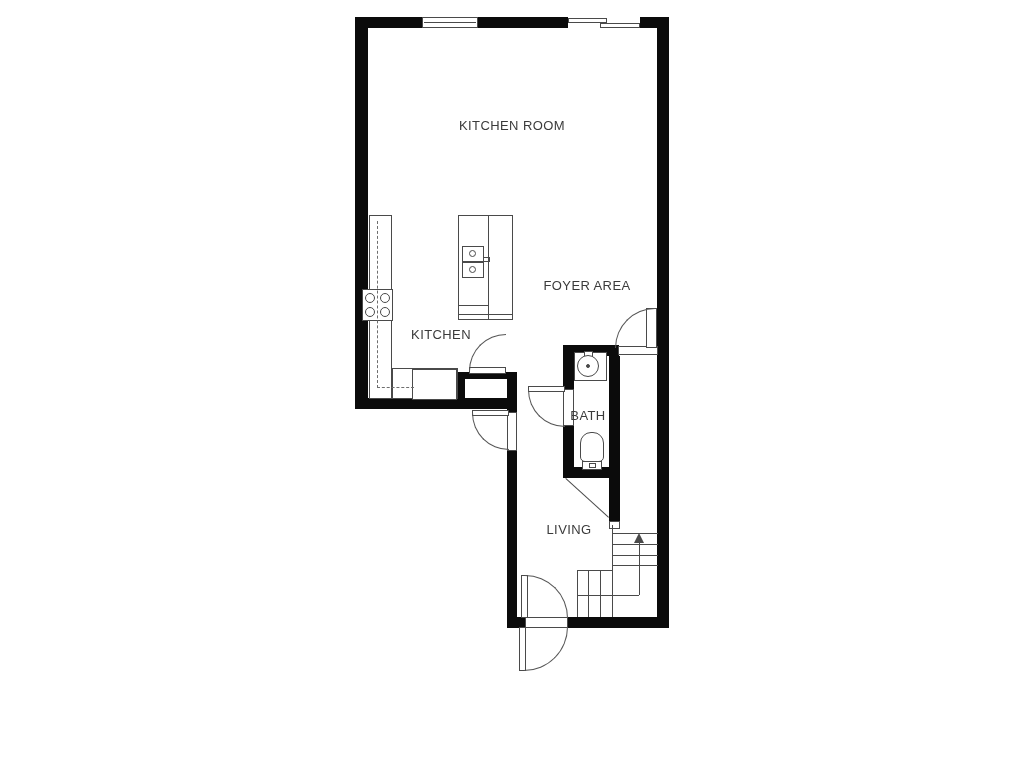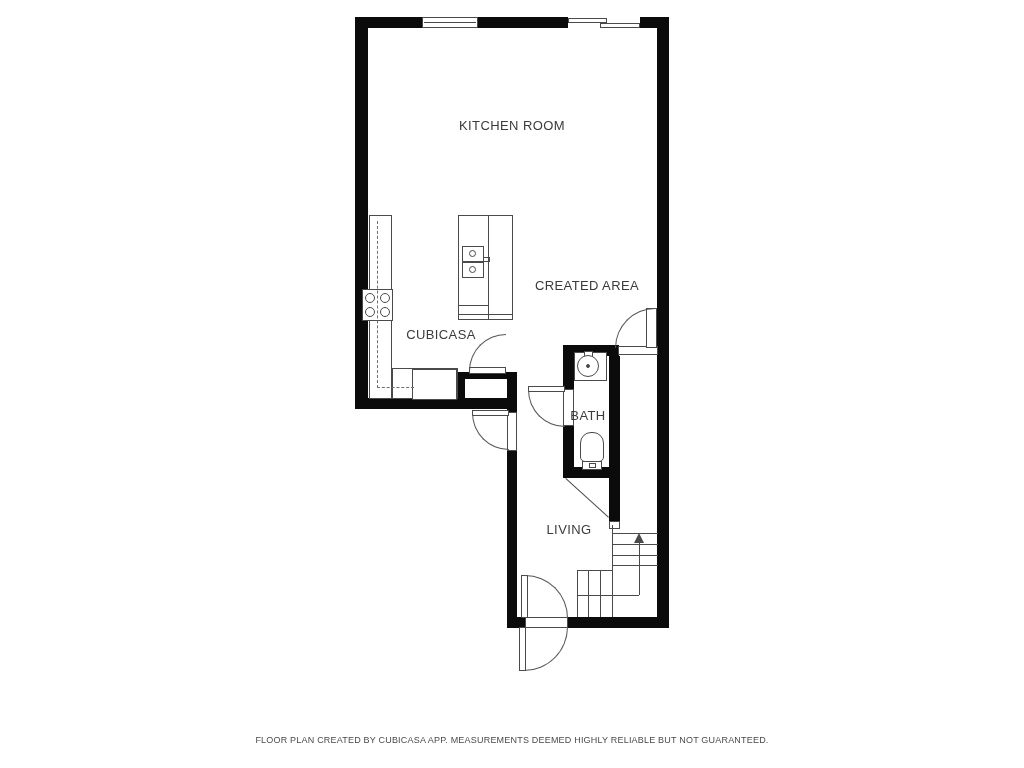--- a/index.html
+++ b/index.html
@@ -22,21 +22,20 @@
   .footer{position:absolute;left:512px;top:735px;transform:translateX(-50%);
     font-size:9px;color:#4a4a4a;letter-spacing:.2px;white-space:nowrap;}
   .watermark{position:absolute;left:0px;top:712px;font-size:25px;letter-spacing:.5px;
     color:#fdfdfd;-webkit-text-stroke:1px #a0a0a0;text-shadow:0 0 1px #c4c4c4;
     background:rgba(0,0,0,0.045);padding:4px 10px 7px 4px;white-space:nowrap;}
 </style>
 </head>
 <body>
 
 <div id="canvas">
-  <div class="footer">FLOOR PLAN CREATED BY CUBICASA APP. MEASUREMENTS DEEMED HIGHLY RELIABLE BUT NOT GUARANTEED.</div>
 <div class="wall" style="left: 355px; top: 17px; width: 67px; height: 11px;"></div>
     <div class="wall" style="left: 478px; top: 17px; width: 90px; height: 11px;"></div>
     <div class="wall" style="left: 640px; top: 17px; width: 28px; height: 11px;"></div>
     <div class="wall" style="left: 355px; top: 17px; width: 13px; height: 392px;"></div>
     <div class="wall" style="left: 657px; top: 17px; width: 12px; height: 611px;"></div>
     <div class="wall" style="left: 355px; top: 398px; width: 162px; height: 11px;"></div>
     <div class="wall" style="left: 457px; top: 372px; width: 60px; height: 7px;"></div>
     <div class="wall" style="left: 457px; top: 372px; width: 8px; height: 37px;"></div>
     <div class="wall" style="left: 507px; top: 372px; width: 10px; height: 41px;"></div>
     <div class="wall" style="left: 507px; top: 450px; width: 10px; height: 178px;"></div>
@@ -101,17 +100,17 @@
     <div class="circ" style="left: 380px; top: 293px; width: 10px; height: 10px;"></div>
     <div class="circ" style="left: 365px; top: 307px; width: 10px; height: 10px;"></div>
     <div class="circ" style="left: 380px; top: 307px; width: 10px; height: 10px;"></div>
     <div class="circ" style="left: 469px; top: 250px; width: 7px; height: 7px;"></div>
     <div class="circ" style="left: 469px; top: 266px; width: 7px; height: 7px;"></div>
     <div class="circ" style="left: 577px; top: 355px; width: 22px; height: 22px;"></div>
     <div class="circ fill" style="left: 586px; top: 364px; width: 4px; height: 4px;"></div>
     <div class="diag" style="left: 566px; top: 478px; width: 58px; transform: rotate(42.2deg);"></div>
     <div class="tri-up" style="left: 634px; top: 533px;"></div>
     <div class="room-label" style="left: 512px; top: 125px;">KITCHEN ROOM</div>
-    <div class="room-label" style="left: 587px; top: 285px;">CREATED AREA</div>
-    <div class="room-label" style="left: 441px; top: 334px;">CUBICASA</div>
+    <div class="room-label" style="left: 587px; top: 285px;">FOYER AREA</div>
+    <div class="room-label" style="left: 441px; top: 334px;">KITCHEN</div>
     <div class="room-label" style="left: 588px; top: 415px;">BATH</div>
     <div class="room-label" style="left: 569px; top: 529px;">LIVING</div>
   </div>
 
 </body></html>

